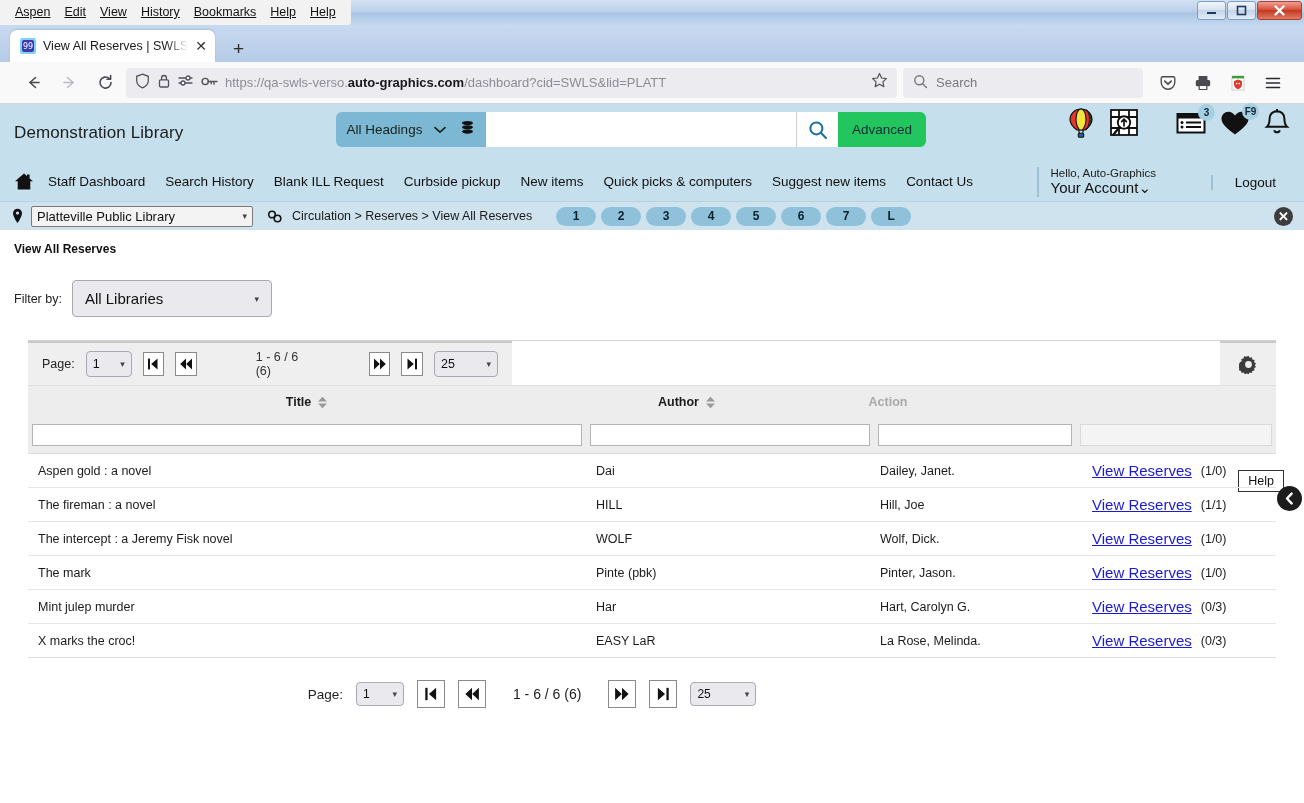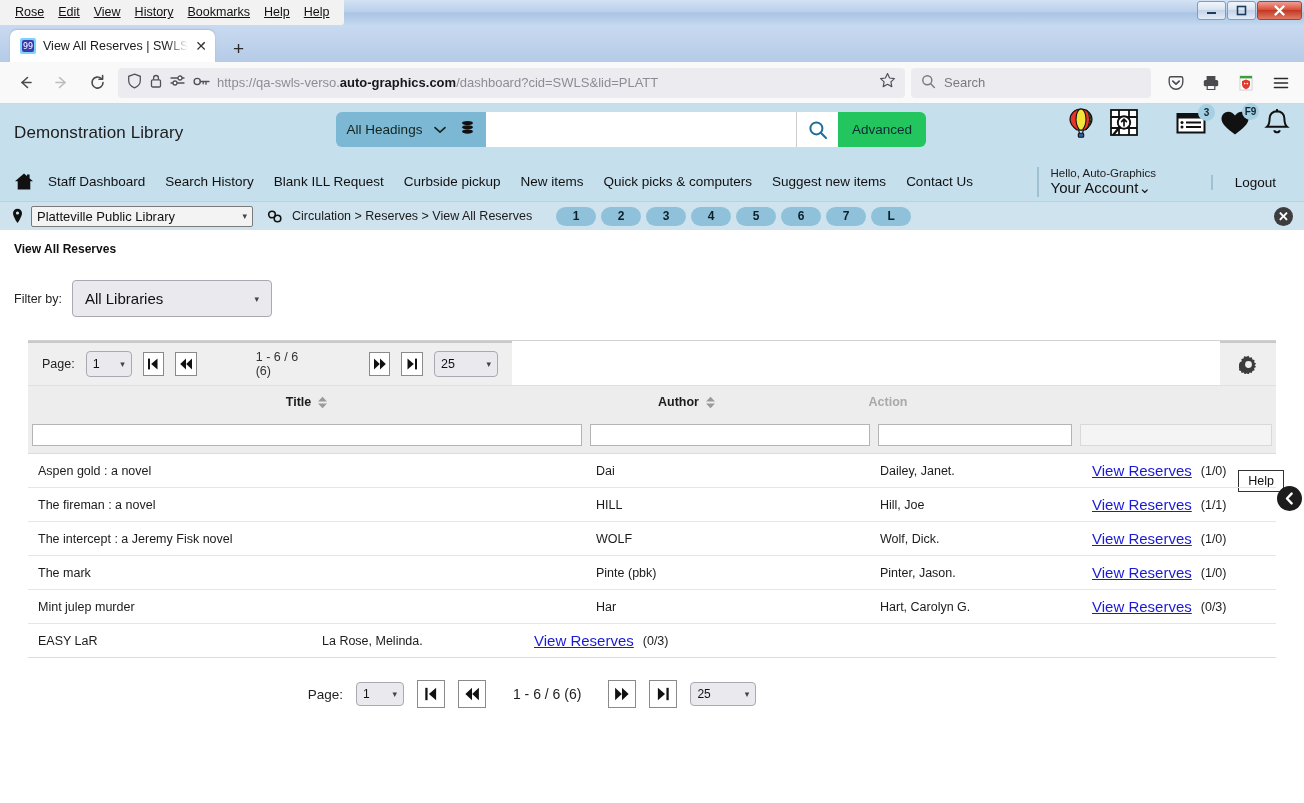--- a/index.html
+++ b/index.html
@@ -74,21 +74,21 @@
   }
   .tab-close{ font-size:14px; color:#333; cursor:pointer; line-height:1; flex:0 0 auto;}
   .tab-new{
     font-size:19px; color:#2a2a2a; margin-left:18px; margin-bottom:4px; cursor:pointer;
     line-height:1;
   }
 
   
   .navbar{
     height:42px; background:#f9f9fa; display:flex; align-items:center;
-    padding:0 10px; gap:6px; border-bottom:1px solid #d7d7db;
+    padding:0 18px; gap:6px; border-bottom:1px solid #d7d7db;
   }
   .nav-btn{
     width:30px;height:30px;display:flex;align-items:center;justify-content:center;
     cursor:pointer; border-radius:4px; color:#4a4a4f;
   }
   .nav-btn.disabled{ color:#bcbcc0; }
   .urlbar{
     flex:1 1 auto; height:30px; background:#ececf0; border-radius:4px;
     display:flex; align-items:center; gap:7px; padding:0 9px;
     min-width:0;
@@ -292,21 +292,21 @@
     display:flex;align-items:center;justify-content:center; cursor:pointer;
   }
   .bp-count{ font-size:14px; color:#222; margin:0 14px; }
   .caret{ font-size:9px; color:#444; }
 </style>
 </head>
 <body>
 
 <div class="win-titlebar">
   <div class="menubar">
-    <div class="menu-item"><u>Rose</u></div>
+    <div class="menu-item"><u>Aspen</u></div>
     <div class="menu-item"><u>Edit</u></div>
     <div class="menu-item"><u>View</u></div>
     <div class="menu-item"><u>History</u></div>
     <div class="menu-item"><u>Bookmarks</u></div>
     <div class="menu-item"><u>Help</u></div>
     <div class="menu-item"><u>Help</u></div>
   </div>
   <div class="win-ctrls">
     <div class="win-btn">
       <svg width="11" height="11" viewBox="0 0 11 11">
@@ -696,20 +696,21 @@
       <div class="row">
         <div class="c-title">Mint julep murder</div>
         <div class="c-call">Har</div>
         <div class="c-auth">Hart, Carolyn G.</div>
         <div class="c-act">
           <span class="vr-link">View Reserves</span>
           <span class="vr-count">(0/3)</span>
         </div>
       </div>
       <div class="row">
+        <div class="c-title">X marks the croc!</div>
         <div class="c-call">EASY LaR</div>
         <div class="c-auth">La Rose, Melinda.</div>
         <div class="c-act">
           <span class="vr-link">View Reserves</span>
           <span class="vr-count">(0/3)</span>
         </div>
       </div>
     </div>
 
     <div class="collapse-arrow">

